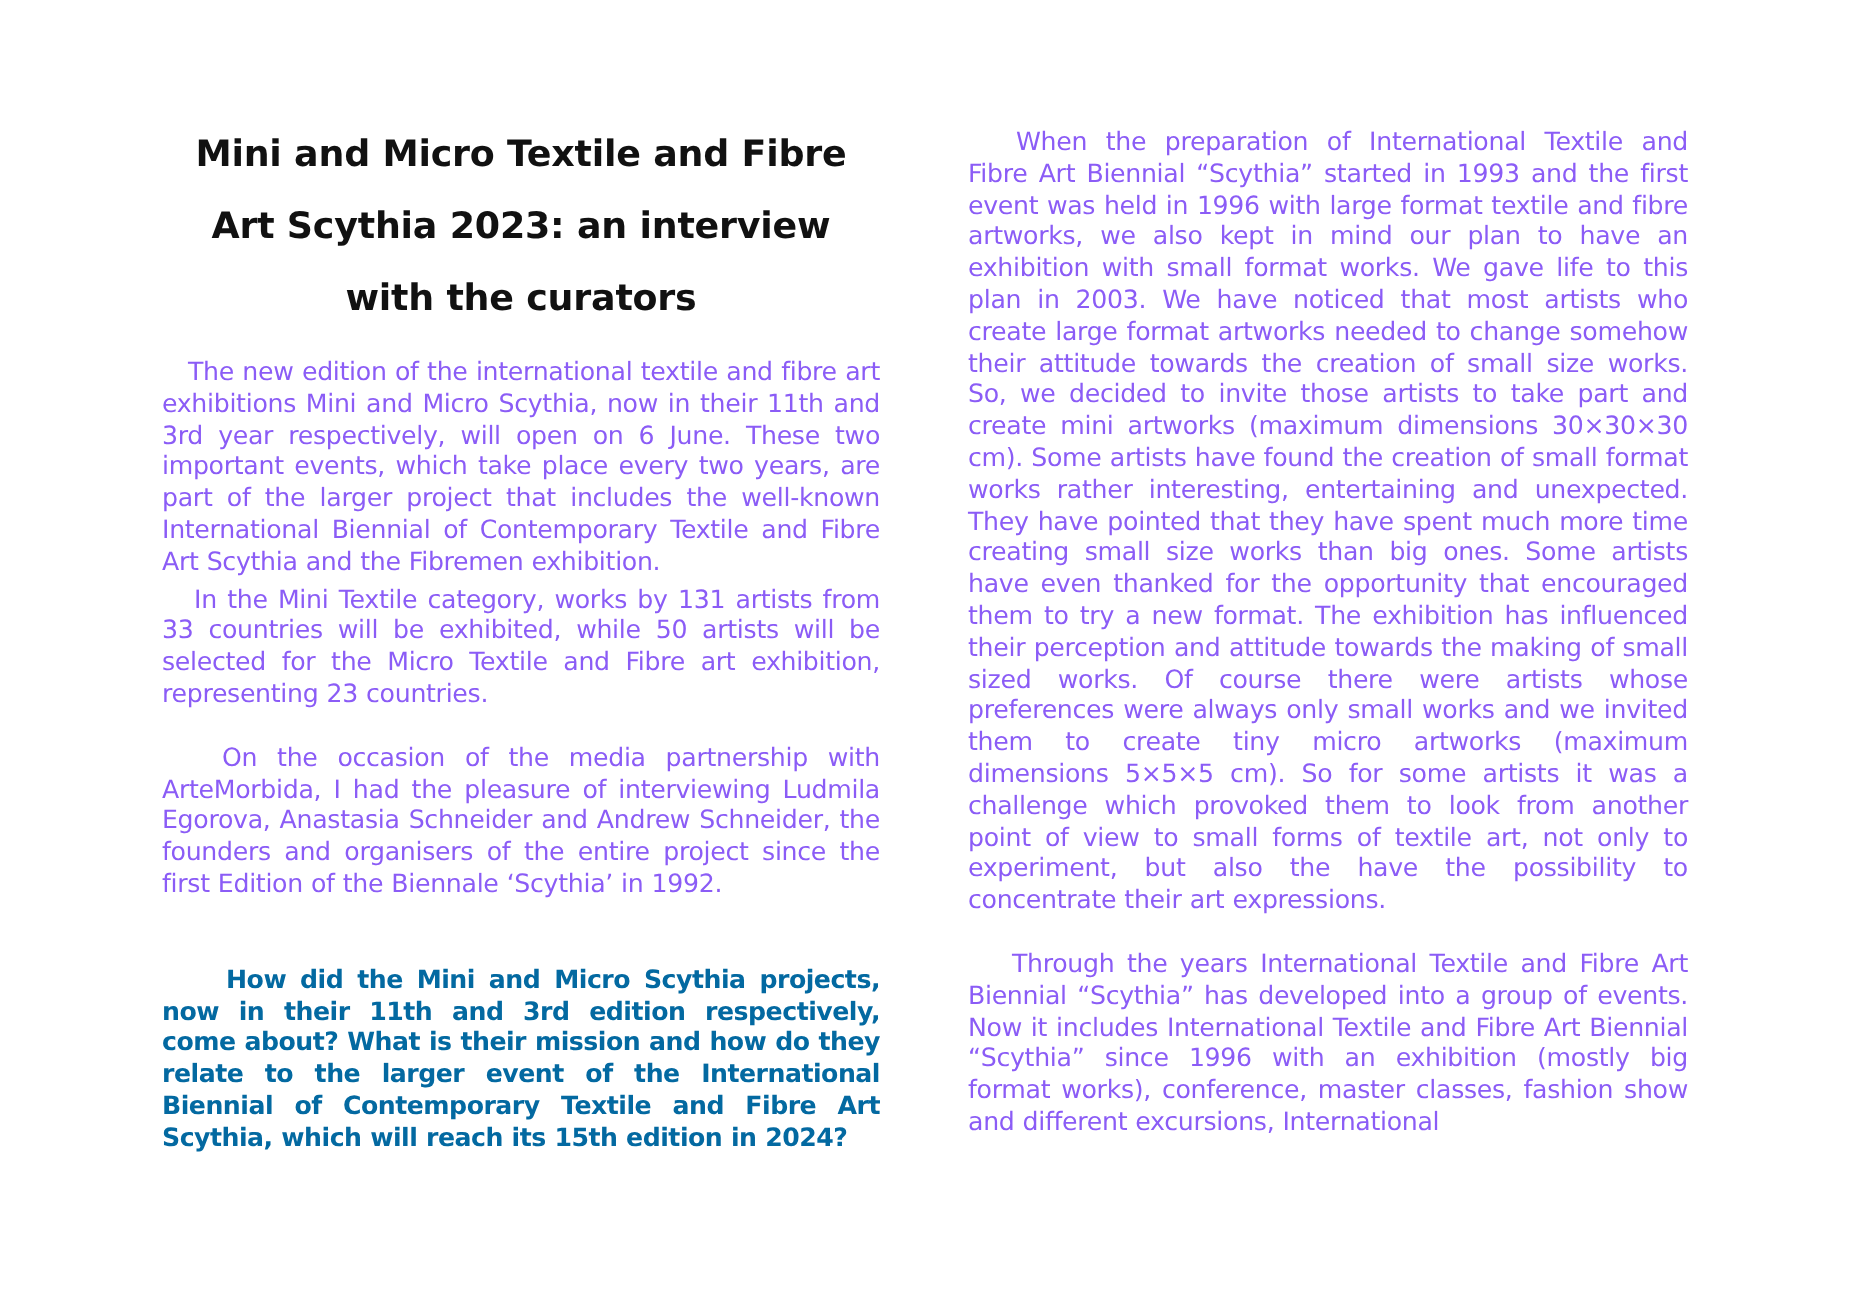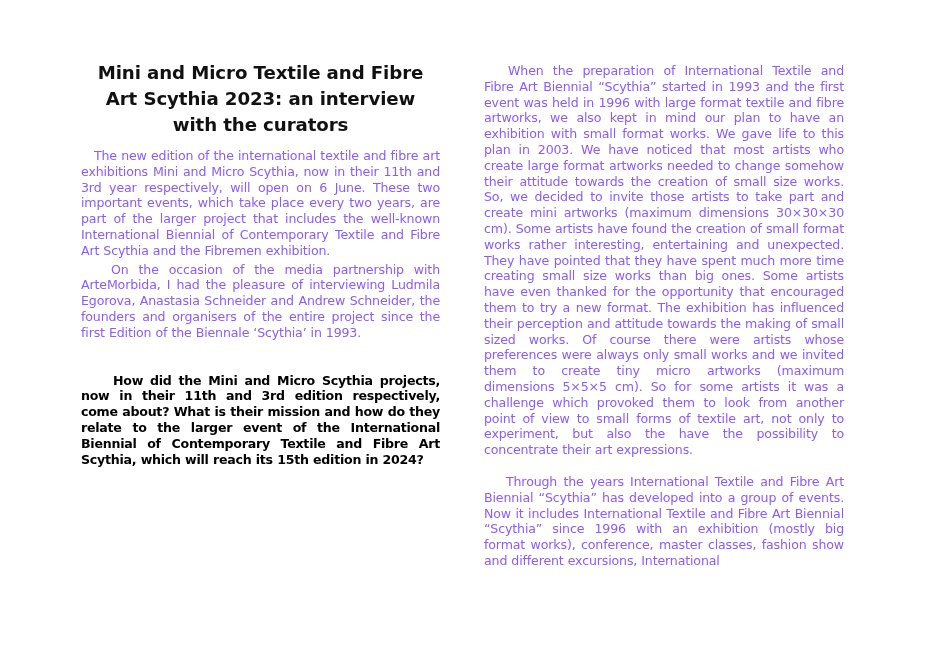--- a/index.html
+++ b/index.html
@@ -25,57 +25,58 @@
       position: absolute;
       top: 60px;
     }
     .col-left { left: 81px; width: 359px; }
     .col-right { left: 484px; width: 360px; top: 63px; }
 
     .title {
       font-family: "DejaVu Sans", sans-serif;
       font-weight: bold;
       font-size: 18.2px;
-      line-height: 26px;
+      line-height: 36px;
       text-align: center;
       margin: 0 0 10px 0;
       color: #111111;
       letter-spacing: -0.1px;
     }
     .para {
       font-size: 12.6px;
       line-height: 15.8px;
       text-align: justify;
       margin: 0;
       color: #8b5cf6;
       letter-spacing: -0.15px;
       word-spacing: 0.2px;
     }
     .para.p1 { text-indent: 13px; margin-bottom: 3px; }
     .para.p2 { text-indent: 16px; margin-bottom: 16px; }
     .para.p3 { text-indent: 30px; margin-bottom: 32px; }
     .para.q  {
       font-weight: bold;
       text-indent: 32px;
-      color: #000000;
+      color: #0369a1;
       letter-spacing: -0.25px;
     }
     .para.r1 { text-indent: 24px; margin-bottom: 16px; }
     .para.r2 { text-indent: 22px; }
   </style>
 </head>
 <body>
 
 <div class="page">
 
   <div class="col col-left">
     <h1 class="title">Mini and Micro Textile and Fibre Art Scythia 2023: an interview with the curators</h1>
 
     <p class="para p1">The new edition of the international textile and fibre art exhibitions Mini and Micro Scythia, now in their 11th and 3rd year respectively, will open on 6 June. These two important events, which take place every two years, are part of the larger project that includes the well-known International Biennial of Contemporary Textile and Fibre Art Scythia and the Fibremen exhibition.</p>
-    <p class="para p3">On the occasion of the media partnership with ArteMorbida, I had the pleasure of interviewing Ludmila Egorova, Anastasia Schneider and Andrew Schneider, the founders and organisers of the entire project since the first Edition of the Biennale ‘Scythia’ in 1993.</p>
+    <p class="para p2">In the Mini Textile category, works by 131 artists from 33 countries will be exhibited, while 50 artists will be selected for the Micro Textile and Fibre art exhibition, representing 23 countries.</p>
+    <p class="para p3">On the occasion of the media partnership with ArteMorbida, I had the pleasure of interviewing Ludmila Egorova, Anastasia Schneider and Andrew Schneider, the founders and organisers of the entire project since the first Edition of the Biennale ‘Scythia’ in 1992.</p>
 
     <p class="para q">How did the Mini and Micro Scythia projects, now in their 11th and 3rd edition respectively, come about? What is their mission and how do they relate to the larger event of the International Biennial of Contemporary Textile and Fibre Art Scythia, which will reach its 15th edition in 2024?</p>
   </div>
 
   <div class="col col-right">
     <p class="para r1">When the preparation of International Textile and Fibre Art Biennial “Scythia” started in 1993 and the first event was held in 1996 with large format textile and fibre artworks, we also kept in mind our plan to have an exhibition with small format works. We gave life to this plan in 2003. We have noticed that most artists who create large format artworks needed to change somehow their attitude towards the creation of small size works. So, we decided to invite those artists to take part and create mini artworks (maximum dimensions 30×30×30 cm). Some artists have found the creation of small format works rather interesting, entertaining and unexpected. They have pointed that they have spent much more time creating small size works than big ones. Some artists have even thanked for the opportunity that encouraged them to try a new format. The exhibition has influenced their perception and attitude towards the making of small sized works. Of course there were artists whose preferences were always only small works and we invited them to create tiny micro artworks (maximum dimensions 5×5×5 cm). So for some artists it was a challenge which provoked them to look from another point of view to small forms of textile art, not only to experiment, but also the have the possibility to concentrate their art expressions.</p>
     <p class="para r2">Through the years International Textile and Fibre Art Biennial “Scythia” has developed into a group of events. Now it includes International Textile and Fibre Art Biennial “Scythia” since 1996 with an exhibition (mostly big format works), conference, master classes, fashion show and different excursions, International</p>
   </div>
 
 </div>

